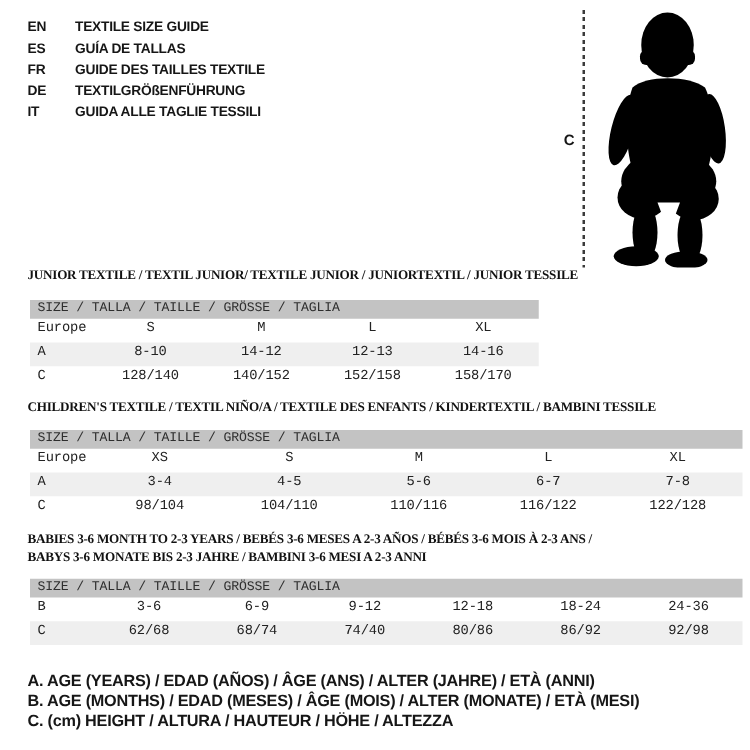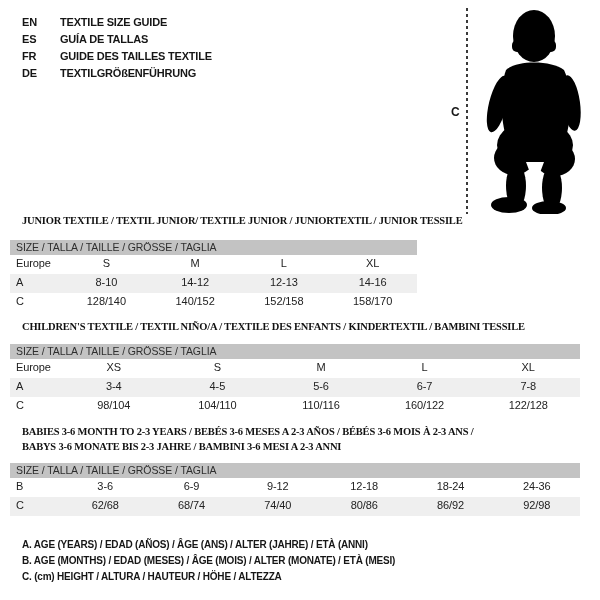--- a/index.html
+++ b/index.html
@@ -19,35 +19,35 @@
   .measure-line{left:466px;top:8px;width:2px;height:206px;
     background:repeating-linear-gradient(to bottom,#3a3a3a 0 3px,transparent 3px 6px);}
   .measure-label{left:451px;top:105px;font-weight:bold;font-size:12px;color:#161616;}
   .baby-svg{left:482px;top:8px;}
 
   
   .sec-title{left:22px;font-weight:bold;font-size:10.5px;letter-spacing:-0.2px;
     color:#111;white-space:pre-line;line-height:15px;font-family:Liberation Serif, serif;}
 
   
-  .tbl{left:10px;font-size:11px;letter-spacing:-0.1px;color:#222;}
+  .tbl{left:24px;font-size:11px;letter-spacing:-0.1px;color:#222;font-family:Liberation Mono, monospace;}
   .t-w1{width:407px;}
   .t-w2{width:570px;}
   .size-bar{background:#c3c3c3;height:15px;line-height:15px;padding-left:6px;
     font-size:10.5px;color:#2e2e2e;box-sizing:border-box;}
   .trow{display:grid;height:19px;line-height:17px;}
   .cols4{grid-template-columns:52px repeat(4,1fr);}
   .cols5{grid-template-columns:52px repeat(5,1fr);}
   .cols6{grid-template-columns:52px repeat(6,1fr);}
   .trow span{text-align:center;overflow:hidden;}
   .trow .lbl{text-align:left;padding-left:6px;}
   .stripe{background:#efefef;}
 
   
-  .notes{left:22px;top:537px;font-weight:bold;font-size:10px;letter-spacing:-0.2px;color:#161616;}
+  .notes{left:22px;top:537px;font-weight:bold;font-size:13px;letter-spacing:-0.2px;color:#161616;}
   .note-line{height:16px;line-height:16px;}
 </style>
 </head>
 <body>
 
 <div class="abs lang-block">
   <div class="lang-row">
     <span class="lang-code">EN</span>
     <span>TEXTILE SIZE GUIDE</span>
   </div>
@@ -55,20 +55,24 @@
     <span class="lang-code">ES</span>
     <span>GUÍA DE TALLAS</span>
   </div>
   <div class="lang-row">
     <span class="lang-code">FR</span>
     <span>GUIDE DES TAILLES TEXTILE</span>
   </div>
   <div class="lang-row">
     <span class="lang-code">DE</span>
     <span>TEXTILGRÖßENFÜHRUNG</span>
+  </div>
+  <div class="lang-row">
+    <span class="lang-code">IT</span>
+    <span>GUIDA ALLE TAGLIE TESSILI</span>
   </div>
 </div>
 
 <div class="abs measure-label">C</div>
 <div class="abs measure-line"></div>
 <svg class="abs baby-svg" width="114" height="206" viewBox="0 0 114 206" xmlns="http://www.w3.org/2000/svg">
   <g fill="#000000">
     <ellipse cx="52" cy="28" rx="21" ry="26"></ellipse>
     <rect x="30" y="32" width="44" height="12" rx="5"></rect>
     <path d="M24,62 C34,52 70,52 82,62 C90,78 90,110 84,128 L24,128 C18,110 18,78 24,62 Z"></path>
@@ -128,21 +132,21 @@
     <span>4-5</span>
     <span>5-6</span>
     <span>6-7</span>
     <span>7-8</span>
   </div>
   <div class="trow cols5">
     <span class="lbl">C</span>
     <span>98/104</span>
     <span>104/110</span>
     <span>110/116</span>
-    <span>160/122</span>
+    <span>116/122</span>
     <span>122/128</span>
   </div>
 </div>
 
 <div class="abs sec-title" style="top:424px;width:540px;">BABIES 3-6 MONTH TO 2-3 YEARS / BEBÉS 3-6 MESES A 2-3 AÑOS / BÉBÉS 3-6 MOIS À 2-3 ANS /
 BABYS 3-6 MONATE BIS 2-3 JAHRE / BAMBINI 3-6 MESI A 2-3 ANNI</div>
 <div class="abs tbl t-w2" style="top:463px;">
   <div class="size-bar">SIZE / TALLA / TAILLE / GRÖSSE / TAGLIA</div>
   <div class="trow cols6">
     <span class="lbl">B</span>

